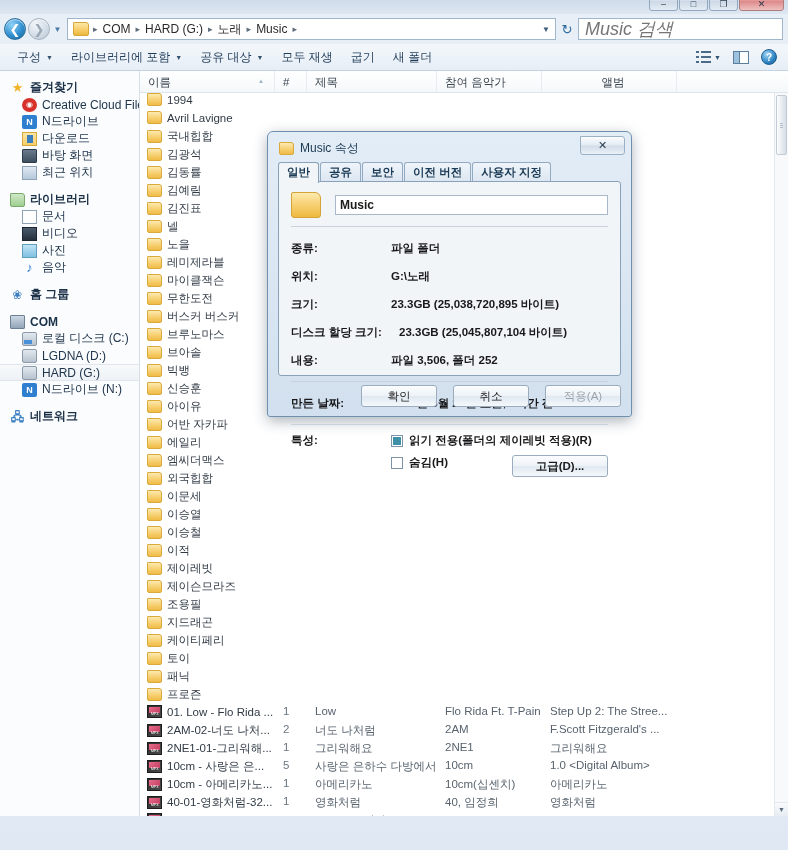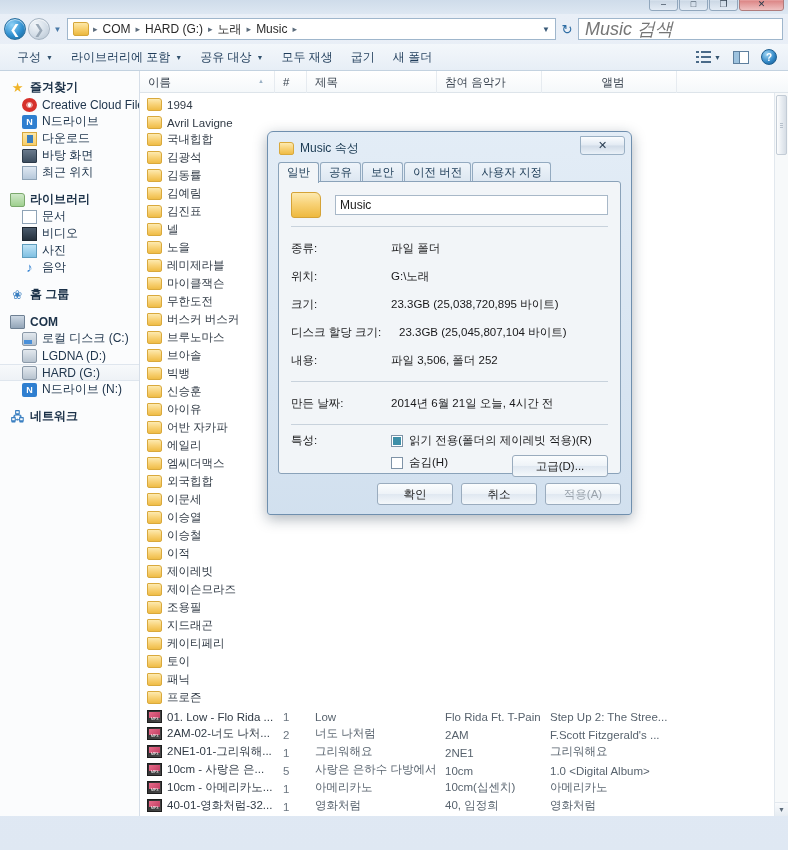--- a/index.html
+++ b/index.html
@@ -167,21 +167,21 @@
   .colhead .ch { padding-left:8px; border-right:1px solid #e6ebf0; height:22px; line-height:22px; position:relative; }
   .ch.sorted:after{ content:"▲"; position:absolute; right:10px; top:-1px; font-size:6px; color:#9ab0c4;}
   .c-name { width:135px; }
   .c-num  { width:32px; }
   .c-title{ width:130px; }
   .c-artist{width:105px;}
   .c-album{ width:135px;text-align:center;}
   .c-rest { flex:1; border-right:none !important;}
 
   .rows { position:absolute; top:22px; left:0; right:14px; bottom:0; overflow:hidden; }
-  .row { display:flex; align-items:flex-end; height:18px; font-size:11.5px; color:#303a45; }
+  .row { display:flex; align-items:flex-start; height:18px; font-size:11.5px; color:#303a45; }
   .cell { padding-left:8px; overflow:hidden; white-space:nowrap; text-overflow:ellipsis;}
   .cell.name { width:135px; display:flex; align-items:center; gap:5px; padding-left:7px;}
   .cell.num { width:32px; color:#6b7580;}
   .cell.title{ width:130px; color:#58636e;}
   .cell.artist{width:105px; color:#58636e;}
   .cell.album{ width:135px; color:#58636e;}
   .fold-ico {
     width:15px;height:13px;flex:0 0 15px;
     background:linear-gradient(180deg,#fdeab0 0%,#f8d277 50%,#efbc46 100%);
     border:1px solid #d9a93c; border-radius:1px 3px 2px 2px;
@@ -230,21 +230,21 @@
   }
   .sb-folder {
     width:26px;height:24px;
     background:linear-gradient(180deg,#fdeab0 0%,#f8d277 50%,#efbc46 100%);
     border:1px solid #d9a93c; border-radius:1px 5px 3px 3px;
   }
   .sb-text { font-size:12px; color:#1f3550; }
 
   
   .dialog {
-    position:absolute; left:267px; top:131px; width:365px; height:384px;
+    position:absolute; left:267px; top:131px; width:365px; height:286px;
     background: linear-gradient(180deg, rgba(226,236,246,.97) 0%, rgba(208,223,238,.97) 100%);
     border:1px solid #6f8fae; border-radius:6px 6px 3px 3px;
     box-shadow: 0 4px 14px rgba(20,40,60,.35);
     padding:3px;
   }
   .dlg-title {
     height:26px; display:flex; align-items:center; gap:6px; padding:0 4px 0 8px;
     position:relative;
   }
   .dlg-ico {
@@ -254,21 +254,21 @@
   }
   .dlg-title-text { font-size:12px; color:#17374f; }
   .dlg-close {
     position:absolute; right:3px; top:1px; width:45px; height:19px;
     border:1px solid #9ab0c4; border-radius:0 3px 3px 3px;
     background: linear-gradient(180deg,#fbfdff 0%,#e2eaf3 48%,#d1dce8 52%,#eaf1f8 100%);
     display:flex; align-items:center; justify-content:center;
     font-size:11px; color:#2a3e52;
   }
   .dlg-body {
-    position:absolute; left:10px; right:10px; top:30px; bottom:40px;
+    position:absolute; left:10px; right:10px; top:30px; bottom:40px;font-weight:bold;
   }
   .tabs { display:flex; align-items:flex-end; height:19px; position:relative; z-index:2;}
   .tab {
     font-size:11.5px; color:#1b3a55; padding:3px 8px 3px 8px;
     border:1px solid #93aac0; border-bottom:none; border-radius:3px 3px 0 0;
     background: linear-gradient(180deg,#eef4fa 0%,#dde7f1 100%);
     margin-right:1px; height:19px; line-height:13px;
   }
   .tab.active {
     background:#f2f5f8; height:21px; margin-bottom:-2px;
@@ -308,21 +308,21 @@
   .btn {
     min-width:80px; height:22px; padding:0 10px;
     border:1px solid #9aacbe; border-radius:3px;
     background: linear-gradient(180deg,#fbfdfe 0%,#eef3f8 48%,#e0e8f1 52%,#f4f8fb 100%);
     font-size:11.5px; color:#1a1a1a; display:flex; align-items:center; justify-content:center;
     font-family:"Liberation Sans", sans-serif;
   }
   .btn.advanced { min-width:96px; }
   .btn.disabled { color:#9aa3ac; }
   .dlg-buttons {
-    position:absolute; right:10px; bottom:9px; display:flex; gap:8px;
+    position:absolute; right:10px; bottom:9px; display:flex; gap:16px;
   }
   .dlg-buttons .btn { min-width:76px; }
 </style>
 </head>
 <body>
 
 <div id="app">
 
   <div class="frame-top">
     <div class="winbtns">

